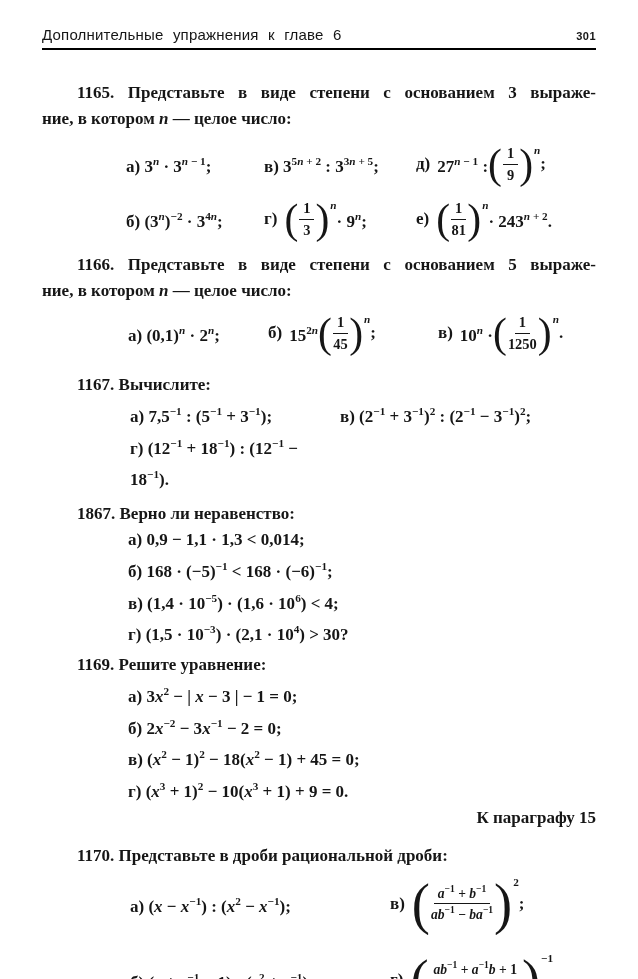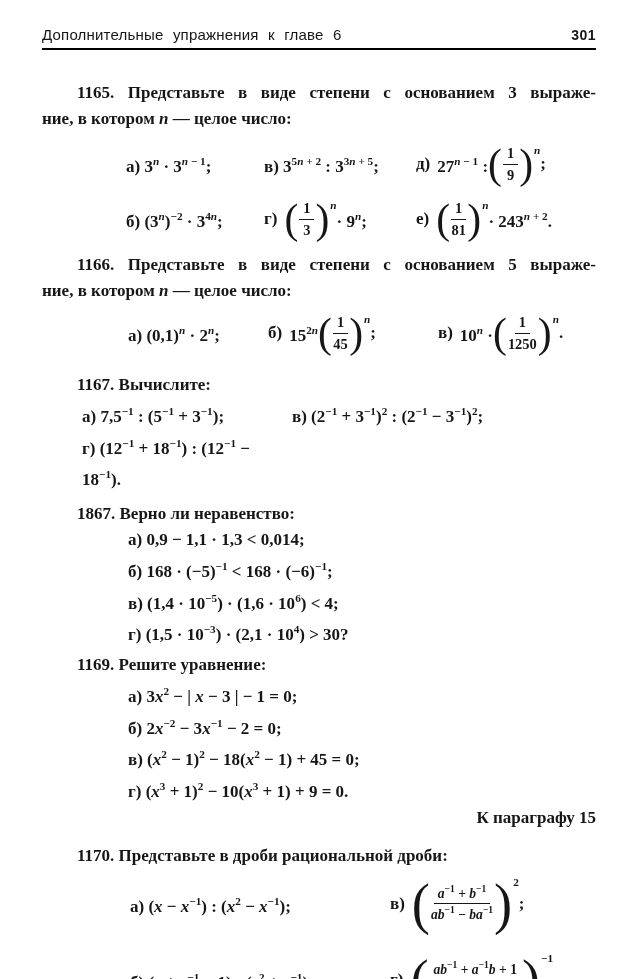--- a/index.html
+++ b/index.html
@@ -9,21 +9,21 @@
     font-family:"Liberation Serif", serif; color:#161616; font-weight:700;
     padding:26px 42px 0 42px;
   }
   
   .header {
     display:flex; justify-content:space-between; align-items:baseline;
     font-family:"Liberation Sans", sans-serif; font-weight:400;
     font-size:15px; letter-spacing:0.2px; word-spacing:5px;
     border-bottom:2.5px solid #000; padding-bottom:5px;
   }
-  .header .pageno { font-weight:700; font-size:14px; letter-spacing:0.5px;margin-left:22px; }
+  .header .pageno { font-weight:700; font-size:11px; letter-spacing:0.5px;margin-left:22px; }
 
   .content { font-size:17px; line-height:26px; }
 
   
   .stmt .l1 { display:block; text-indent:35px; text-align-last:justify; }
   .stmt .l2 { display:block; }
   .headline { display:block; text-indent:35px; }
   .stmt1165 { margin-top:30px; }
   .stmt1166 { margin-top:6px; }
   .p1167 { margin-top:10px; }
@@ -32,21 +32,21 @@
   .heading { text-align:right; margin-top:0; }
   .stmt1170 { margin-top:12px; }
 
   
   .row { display:grid; align-items:center; margin-left:84px; }
   .r1165a { grid-template-columns:138px 152px 1fr; margin-top:4px; min-height:56px; }
   .r1165b { grid-template-columns:138px 152px 1fr; min-height:54px; }
   .r1166  { grid-template-columns:140px 170px 1fr; margin-left:86px; min-height:58px; }
   .r1170a { grid-template-columns:260px 1fr; margin-left:88px; margin-top:4px; min-height:62px; }
   .r1170b { grid-template-columns:260px 1fr; margin-left:88px; margin-top:12px; min-height:66px; }
-  .twocol { display:grid; grid-template-columns:210px 1fr; margin-left:40px; }
+  .twocol { display:grid; grid-template-columns:210px 1fr; margin-left:88px; }
   .list { margin-left:86px; }
   .list .line { display:block; }
 
   
   .content sup { font-size:0.66em; font-weight:700; }
   .content i { font-style:italic; }
   .mrow { display:inline-flex; align-items:center; }
   .label { margin-right:7px; }
   .bigp { font-size:2.45em; font-weight:400; line-height:0; transform:scaleY(1.03); }
   .pexp { font-size:0.62em; position:relative; top:-1.25em; margin-left:1px; }

